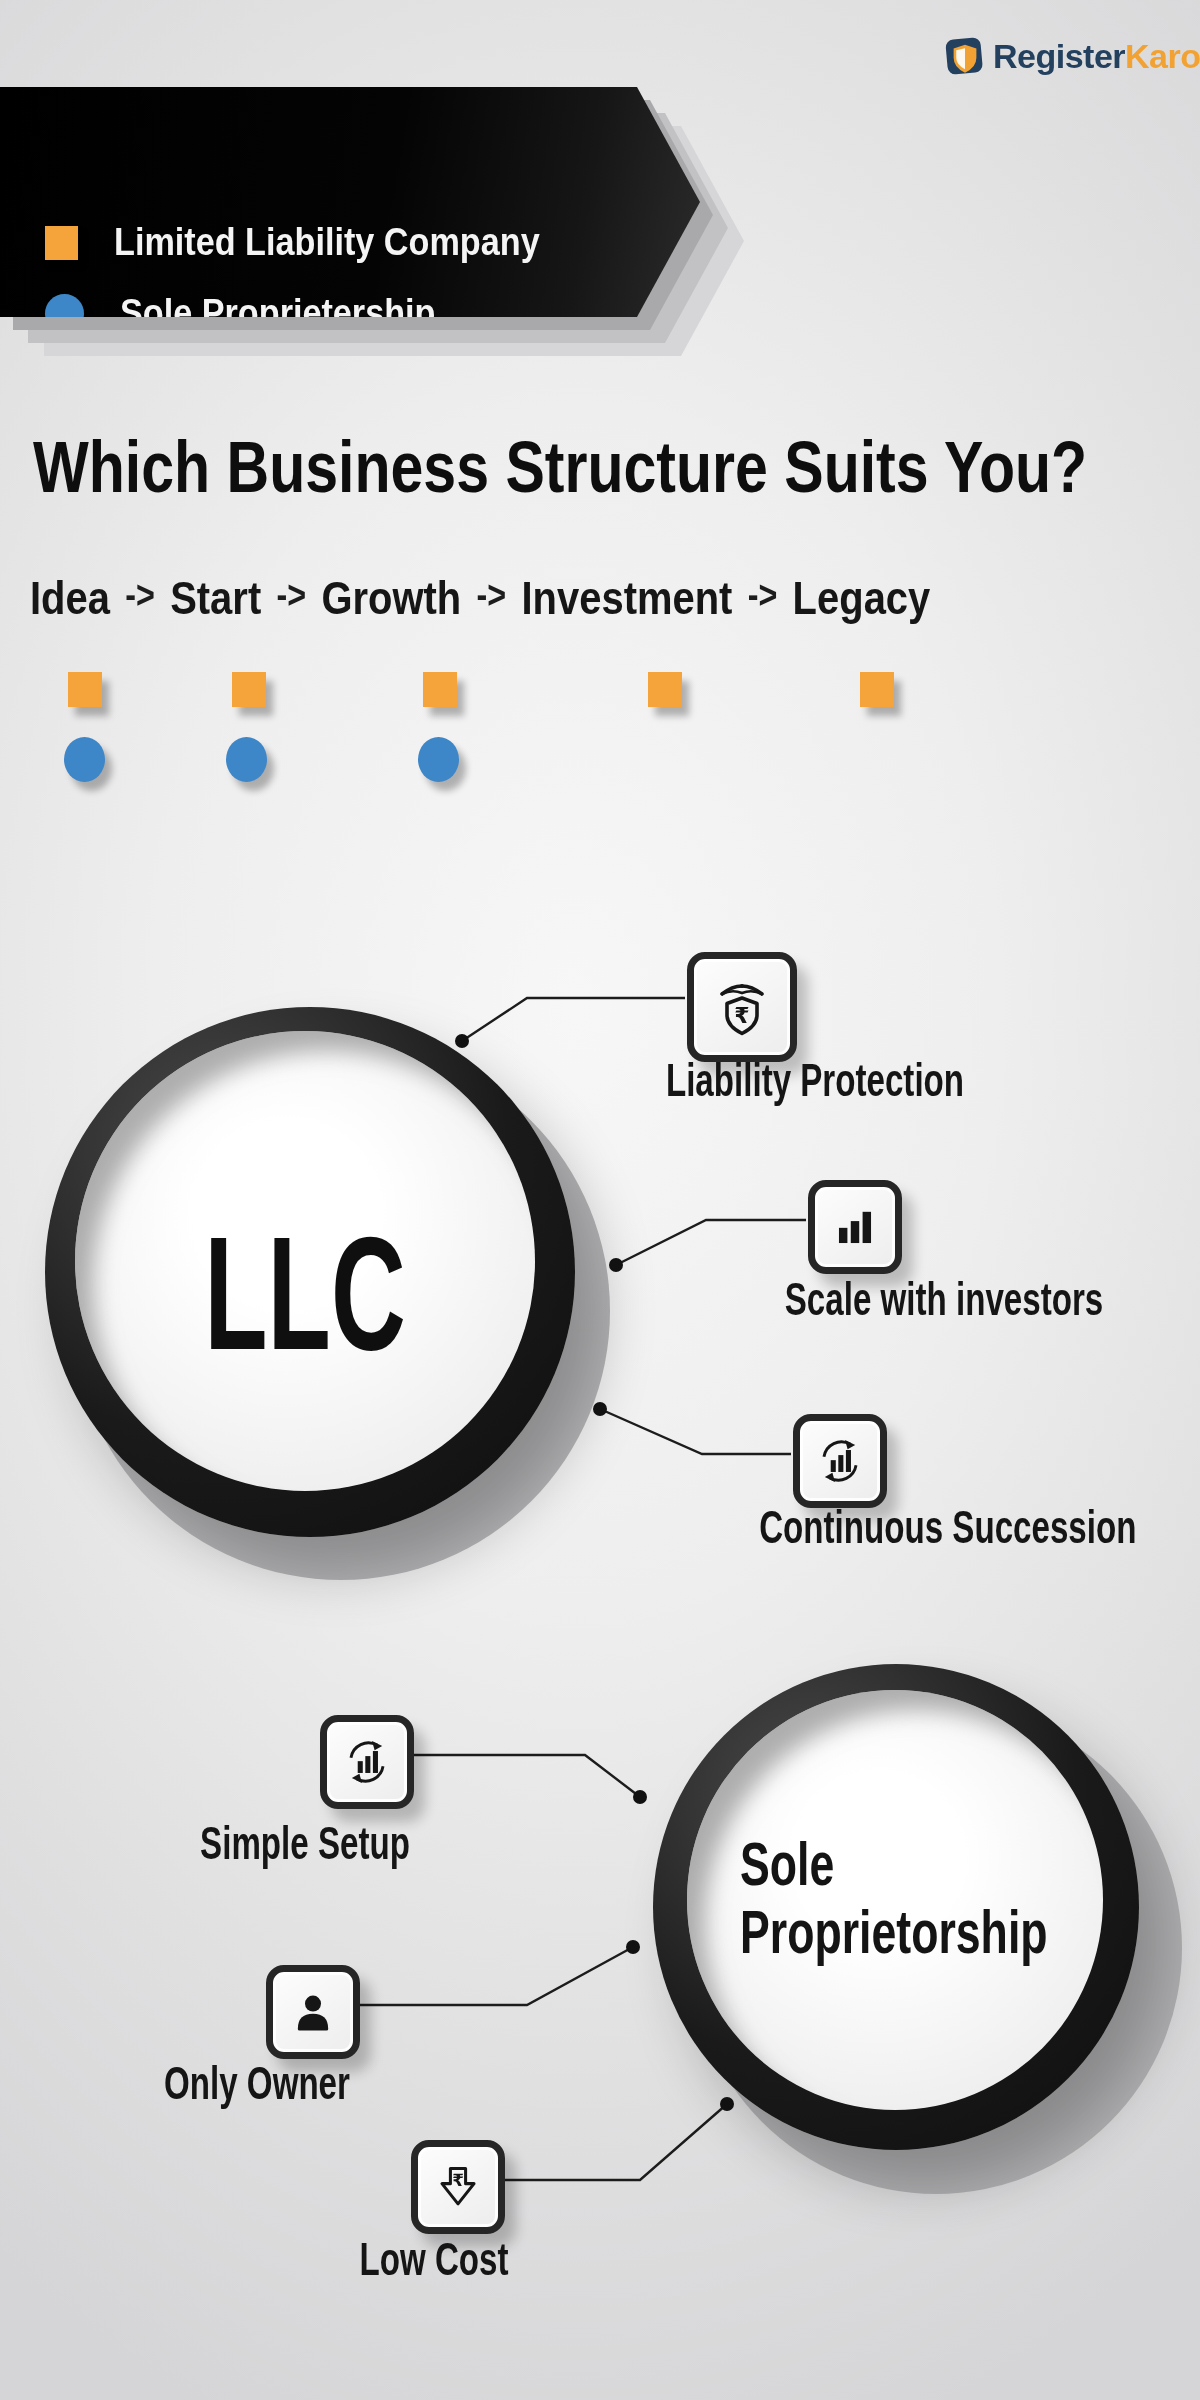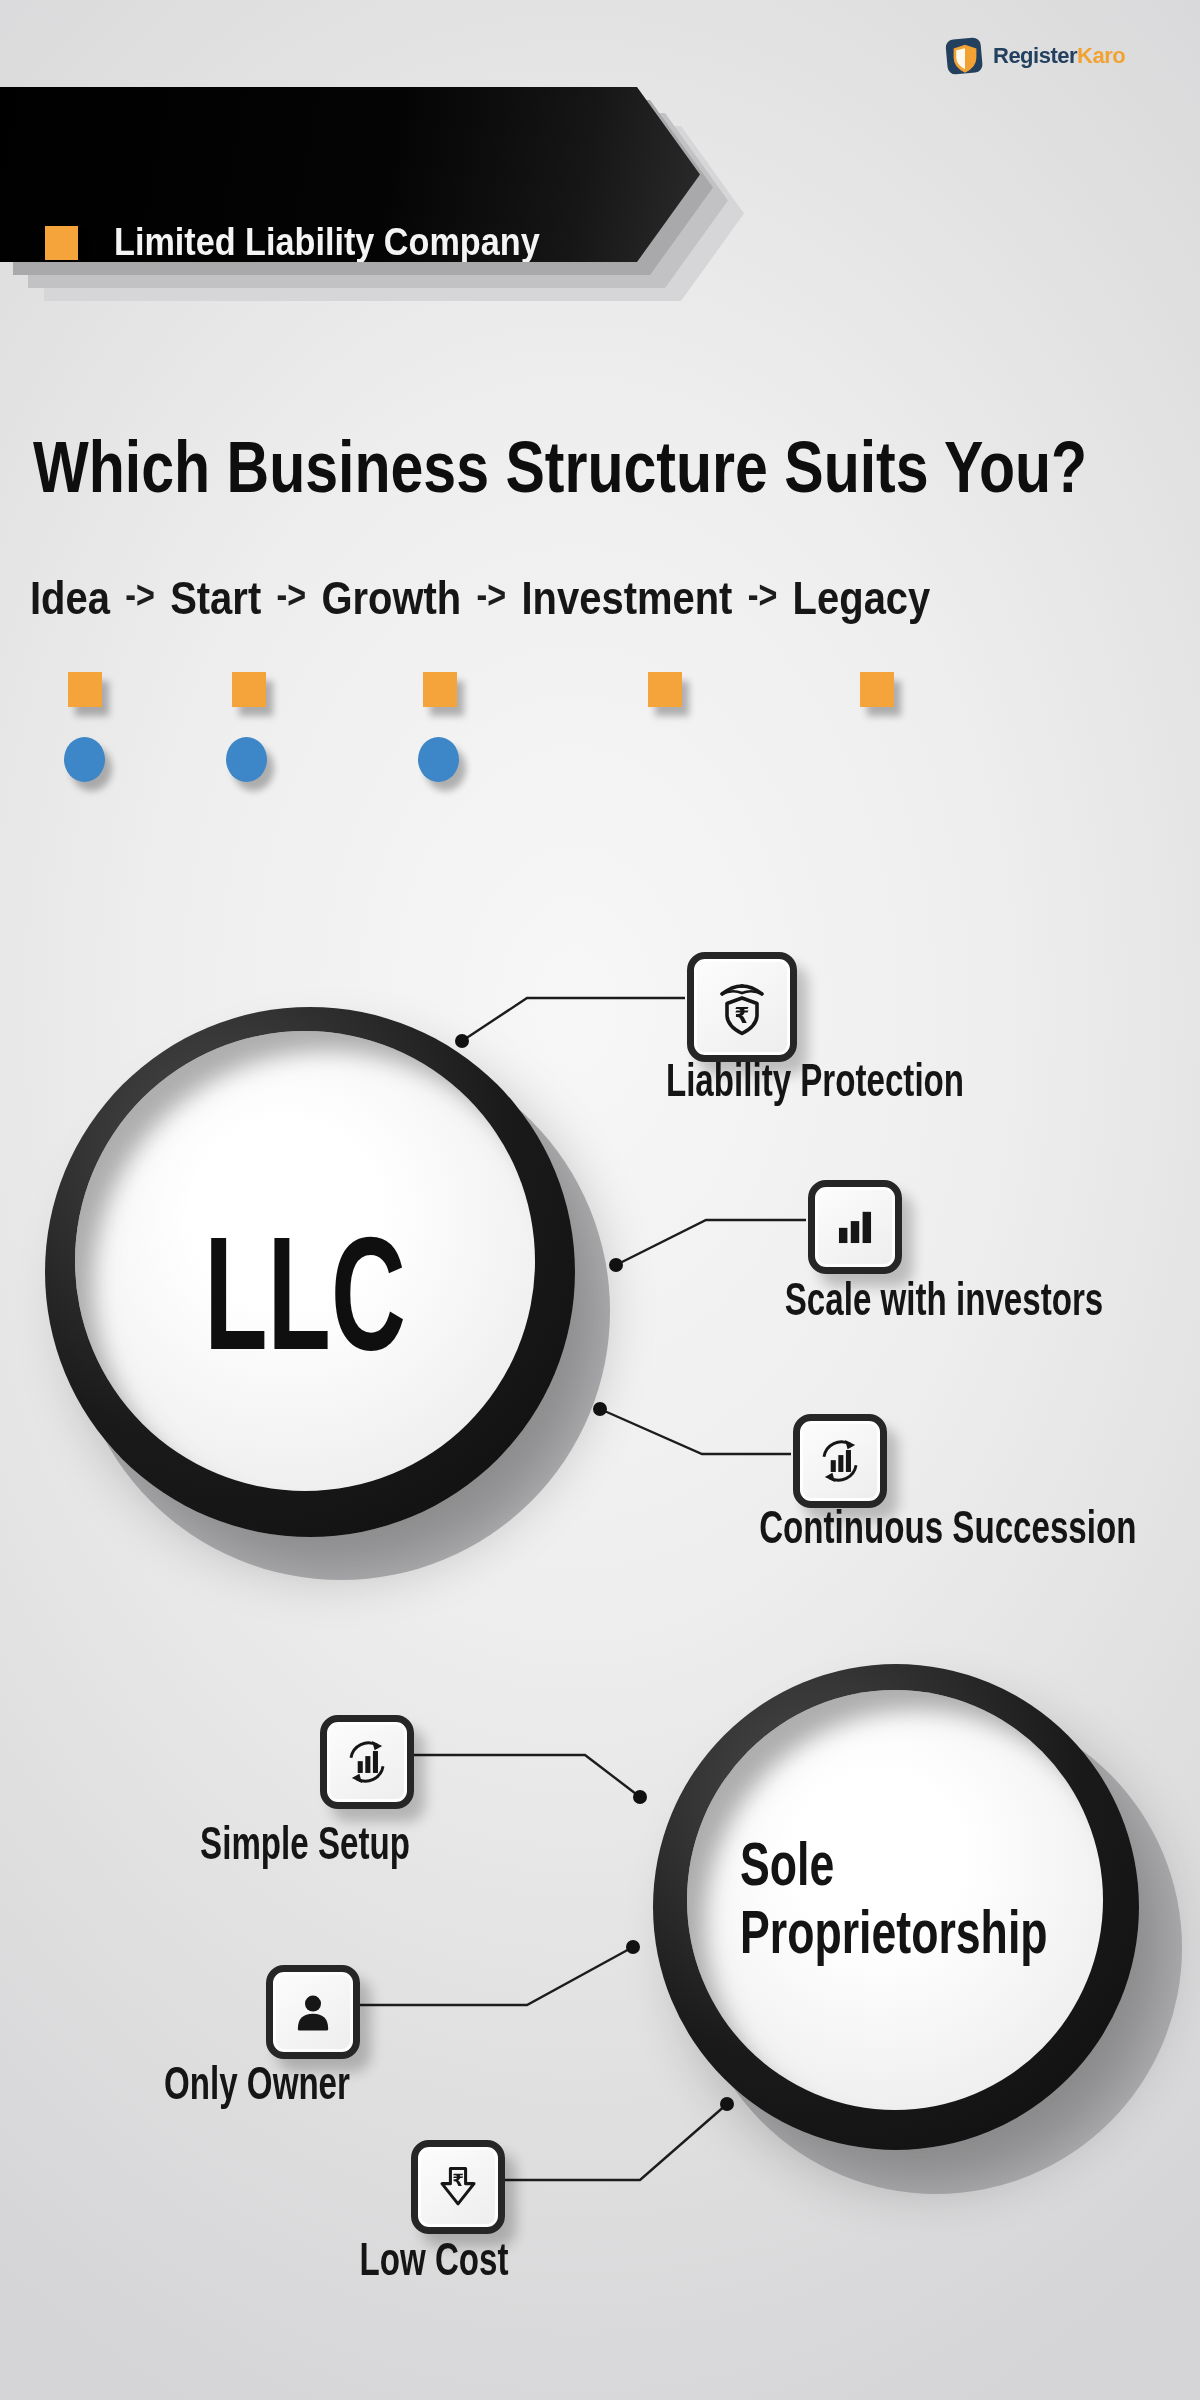--- a/index.html
+++ b/index.html
@@ -6,26 +6,26 @@
   #canvas{
     position:relative;width:1200px;height:2400px;overflow:hidden;margin:0 auto;
     font-family:"Liberation Sans",sans-serif;
     background:radial-gradient(ellipse 1050px 1500px at 48% 42%, #f7f7f7 0%, #eeeeef 40%, #e0e0e1 72%, #d5d5d7 100%);
   }
   .abs{position:absolute;}
   .cond{display:inline-block;white-space:nowrap;}
 
   
   .logo{top:34px;left:944px;display:flex;align-items:center;gap:7px;}
-  .logo-text{font-size:22px;font-weight:700;letter-spacing:-0.5px;}
+  .logo-text{font-size:34px;font-weight:700;letter-spacing:-0.5px;}
   .logo-reg{color:#24405f;}
   .logo-karo{color:#f2a233;}
 
   
-  .banner-shape{width:700px;height:175px;clip-path:polygon(0 0,91% 0,100% 50%,91% 100%,0 100%);}
+  .banner-shape{width:700px;height:230px;clip-path:polygon(0 0,91% 0,100% 50%,91% 100%,0 100%);}
   .banner{top:87px;left:0;background:linear-gradient(100deg,#000 0%,#040404 55%,#161616 82%,#2b2b2b 100%);z-index:4;}
   .banner-sh1{top:100px;left:13px;background:#a9a9ab;z-index:3;}
   .banner-sh2{top:113px;left:28px;background:#c2c2c4;z-index:2;}
   .banner-sh3{top:126px;left:44px;background:#d6d6d8;z-index:1;}
   .legend-row{position:absolute;left:45px;display:flex;align-items:center;gap:36px;}
   .legend-sq{width:33px;height:34px;background:#f5a43b;box-shadow:5px 6px 5px rgba(0,0,0,.45);}
   .legend-ci{width:39px;height:39px;border-radius:50%;background:#3d86c8;box-shadow:5px 6px 5px rgba(0,0,0,.45);}
   .legend-label{color:#f4f4f4;font-size:38px;font-weight:700;transform:scaleX(.9);transform-origin:left center;}
 
   

